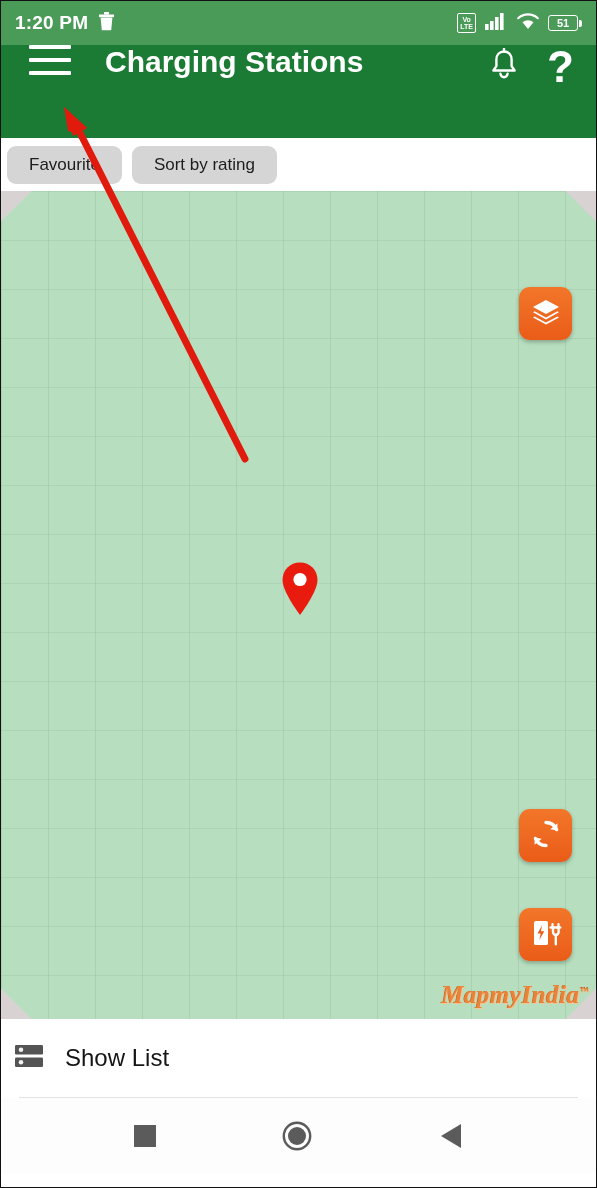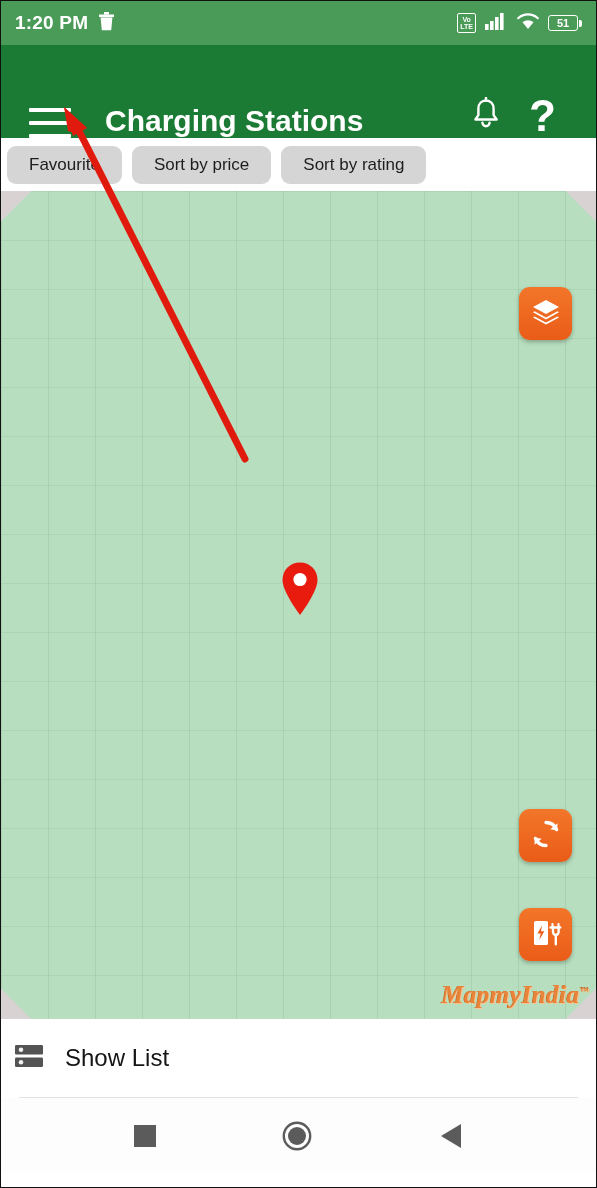--- a/index.html
+++ b/index.html
@@ -79,22 +79,22 @@
     background: #ffffff;
     border-radius: 0 2px 2px 0;
     margin-left: 1px;
   }
 
   
   .app-bar {
     height: 93px;
     background: #1b7a33;
     display: flex;
-    align-items: flex-end;
-    padding: 0 40px 0 28px;
+    align-items: flex-start;
+    padding: 0 22px 0 28px;
     box-sizing: border-box;
   }
   .hamburger {
     width: 42px;
     height: 30px;
     display: flex;
     flex-direction: column;
     justify-content: space-between;
     cursor: pointer;
     flex: none;
@@ -303,21 +303,20 @@
         <path d="M15 0.8 v2.6" stroke="#ffffff" stroke-width="2.4" stroke-linecap="round"></path>
         <path d="M11.4 25.6 a3.6 3.6 0 0 0 7.2 0" fill="none" stroke="#ffffff" stroke-width="2.4" stroke-linecap="round"></path>
       </svg>
     </span>
     <span class="help-icon">?</span>
   </div>
 </div>
 
 <div class="chip-row">
   <div class="chip">Favourite</div>
-  <div class="chip">Sort by price</div>
   <div class="chip">Sort by rating</div>
 </div>
 
 <div class="map">
   <div class="map-corner corner-tl"></div>
   <div class="map-corner corner-tr"></div>
   <div class="map-corner corner-bl"></div>
   <div class="map-corner corner-br"></div>
 
   <div class="map-fab fab-layers">

